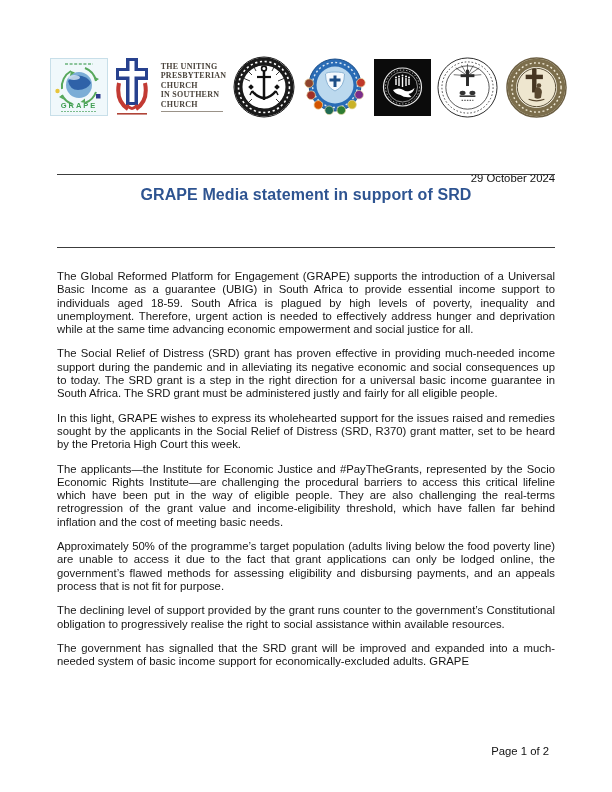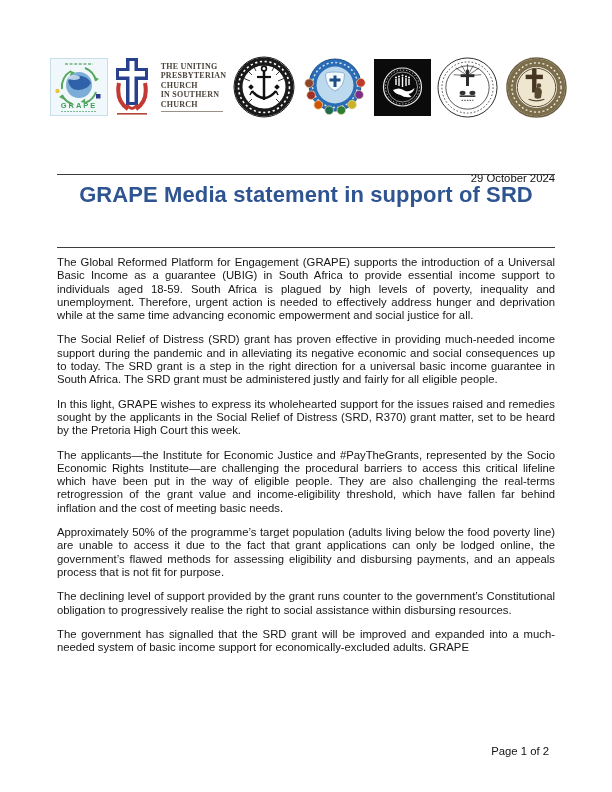--- a/index.html
+++ b/index.html
@@ -27,26 +27,26 @@
   
   .date-line{
     position:absolute;top:144px;right:57px;
     font-size:11.3px;color:#111;margin-top:28px;
   }
   .rule{position:absolute;left:57px;width:498px;border-top:1.2px solid #3c3c3c;height:0;}
   .rule-top{top:174px;}
   .rule-bottom{top:247px;}
   .doc-title{
     position:absolute;top:181px;left:57px;width:498px;
-    text-align:center;font-weight:700;font-size:22px;line-height:27px;
+    text-align:center;font-weight:700;font-size:16px;line-height:27px;
     color:#2e5491;letter-spacing:.1px;
   }
   
   .body-text{
-    position:absolute;top:256px;left:57px;width:498px;
+    position:absolute;top:270px;left:57px;width:498px;
     font-size:11.3px;line-height:13.3px;text-align:justify;color:#161616;
   }
   .body-text p{margin:0 0 11px 0;}
   
   .footer-page{
     position:absolute;top:745px;right:63px;
     font-size:11.3px;color:#111;
   }
 </style>
 </head>
@@ -224,19 +224,19 @@
   </div>
 
   <div class="rule rule-bottom"></div>
 
   <div class="body-text">
     <p>The Global Reformed Platform for Engagement (GRAPE) supports the introduction of a Universal Basic Income as a guarantee (UBIG) in South Africa to provide essential income support to individuals aged 18-59. South Africa is plagued by high levels of poverty, inequality and unemployment. Therefore, urgent action is needed to effectively address hunger and deprivation while at the same time advancing economic empowerment and social justice for all.</p>
     <p>The Social Relief of Distress (SRD) grant has proven effective in providing much-needed income support during the pandemic and in alleviating its negative economic and social consequences up to today. The SRD grant is a step in the right direction for a universal basic income guarantee in South Africa. The SRD grant must be administered justly and fairly for all eligible people.</p>
     <p>In this light, GRAPE wishes to express its wholehearted support for the issues raised and remedies sought by the applicants in the Social Relief of Distress (SRD, R370) grant matter, set to be heard by the Pretoria High Court this week.</p>
     <p>The applicants—the Institute for Economic Justice and #PayTheGrants, represented by the Socio Economic Rights Institute—are challenging the procedural barriers to access this critical lifeline which have been put in the way of eligible people. They are also challenging the real-terms retrogression of the grant value and income-eligibility threshold, which have fallen far behind inflation and the cost of meeting basic needs.</p>
     <p>Approximately 50% of the programme’s target population (adults living below the food poverty line) are unable to access it due to the fact that grant applications can only be lodged online, the government’s flawed methods for assessing eligibility and disbursing payments, and an appeals process that is not fit for purpose.</p>
-    <p>The declining level of support provided by the grant runs counter to the government’s Constitutional obligation to progressively realise the right to social assistance within disbursing resources.</p>
+    <p>The declining level of support provided by the grant runs counter to the government’s Constitutional obligation to progressively realise the right to social assistance within available resources.</p>
     <p>The government has signalled that the SRD grant will be improved and expanded into a much-needed system of basic income support for economically-excluded adults. GRAPE</p>
   </div>
 
   <div class="footer-page">Page 1 of 2</div>
 
 </div>
 
 </body></html>

